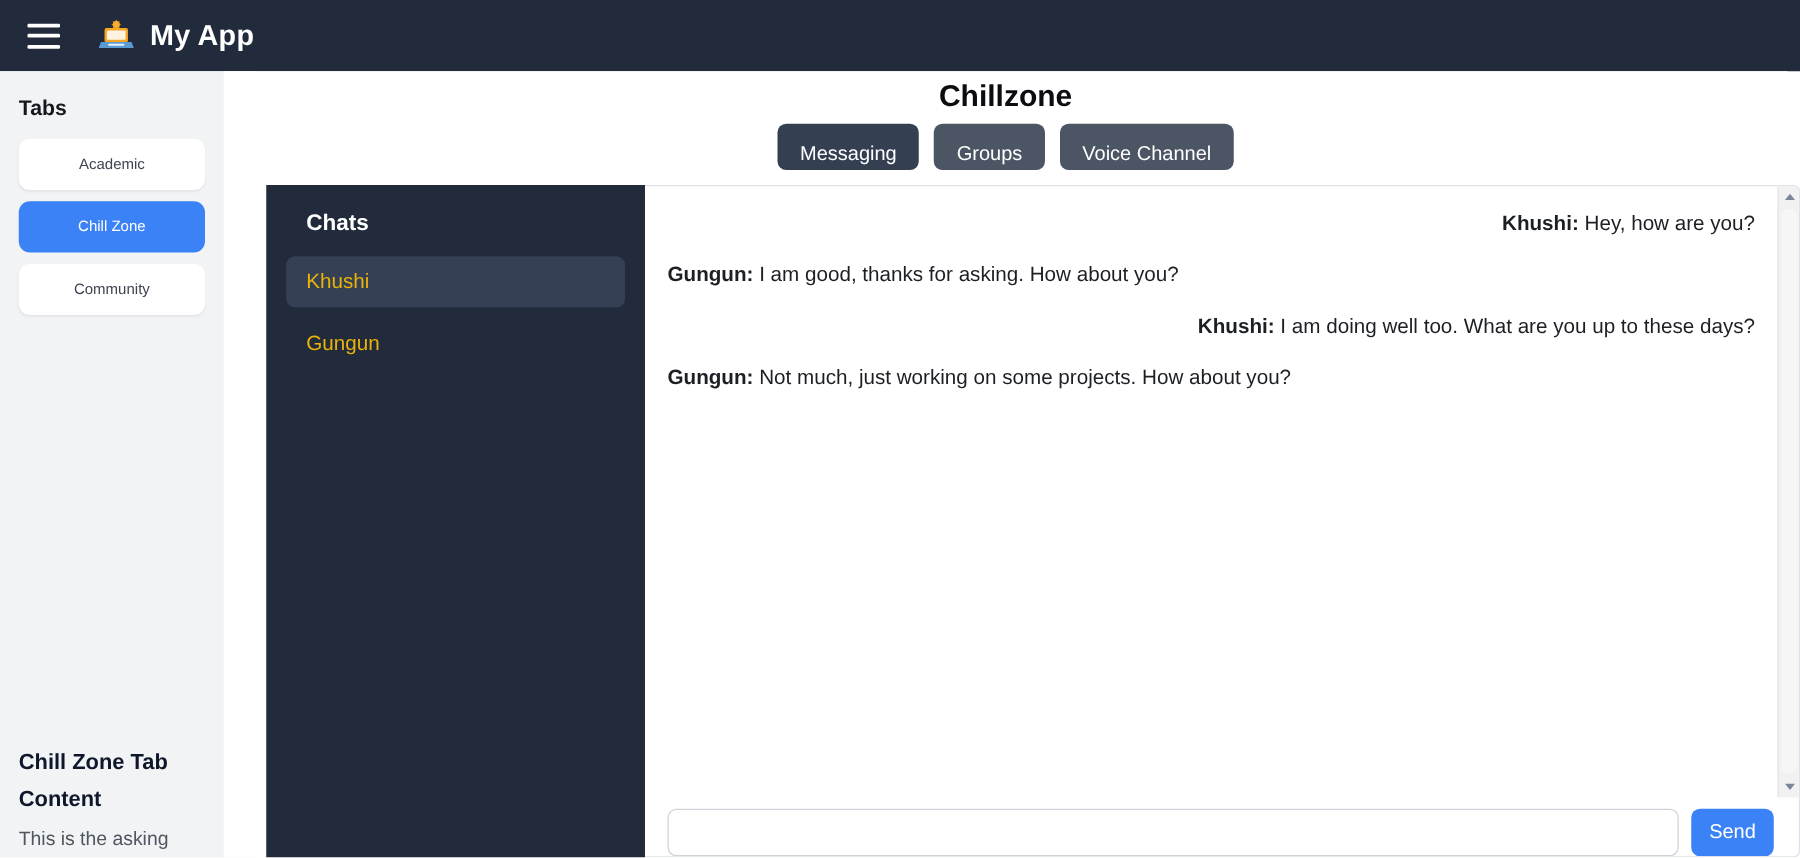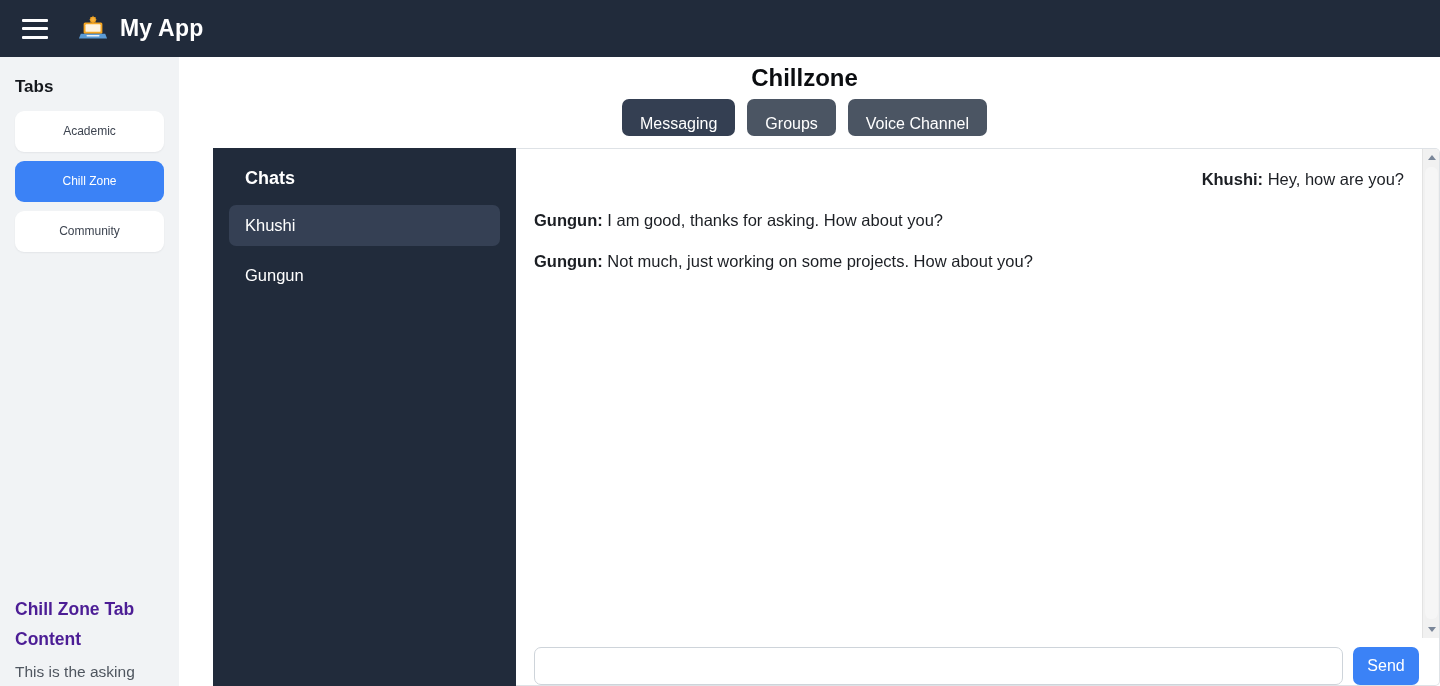--- a/index.html
+++ b/index.html
@@ -73,21 +73,21 @@
     cursor: pointer;
     text-align: center;
     line-height: 41px;
     box-shadow: 0 1px 2px rgba(16,24,40,0.06);
   }
   .tab-btn.active { background: #3b82f6; color: #ffffff; box-shadow: none; }
   .sidebar-bottom {
     position: absolute; left: 15px; bottom: 0; width: 160px;
   }
   .sidebar-bottom h3 {
-    font-size: 17.5px; font-weight: bold; color: #4c1d95;
+    font-size: 17.5px; font-weight: bold; color: #0f172a;
     line-height: 30px;
   }
   .sidebar-bottom p {
     font-size: 15.5px; color: #4f565f; line-height: 28px;
     margin-top: 4px;
   }
 
   
   .main {
     position: absolute; left: 179px; top: 57px;
@@ -126,21 +126,21 @@
     padding: 20px 16px 0 16px;
     flex: 0 0 303px;
   }
   .chats-title {
     color: #ffffff; font-size: 18px; font-weight: bold;
     margin-bottom: 16px; padding-left: 16px;
   }
   .chat-item {
     height: 41px; line-height: 41px;
     border-radius: 7px;
-    color: #ffffff; font-size: 16.5px;
+    color: #eab308; font-size: 16.5px;
     padding-left: 16px;
     cursor: pointer;
     margin-bottom: 9px;
   }
   .chat-item.active { background: #354054; }
 
   .conv-panel {
     position: relative;
     flex: 1;
     background: #ffffff;
@@ -274,20 +274,24 @@
 
         <div class="messages">
           <div class="msg out">
             <b>Khushi:</b>
             <span>Hey, how are you?</span>
           </div>
           <div class="msg in">
             <b>Gungun:</b>
             <span>I am good, thanks for asking. How about you?</span>
           </div>
+          <div class="msg out">
+            <b>Khushi:</b>
+            <span>I am doing well too. What are you up to these days?</span>
+          </div>
           <div class="msg in">
             <b>Gungun:</b>
             <span>Not much, just working on some projects. How about you?</span>
           </div>
         </div>
 
         <div class="scrollbar">
           <div class="sb-arrow up">
               <i></i>
             </div>

